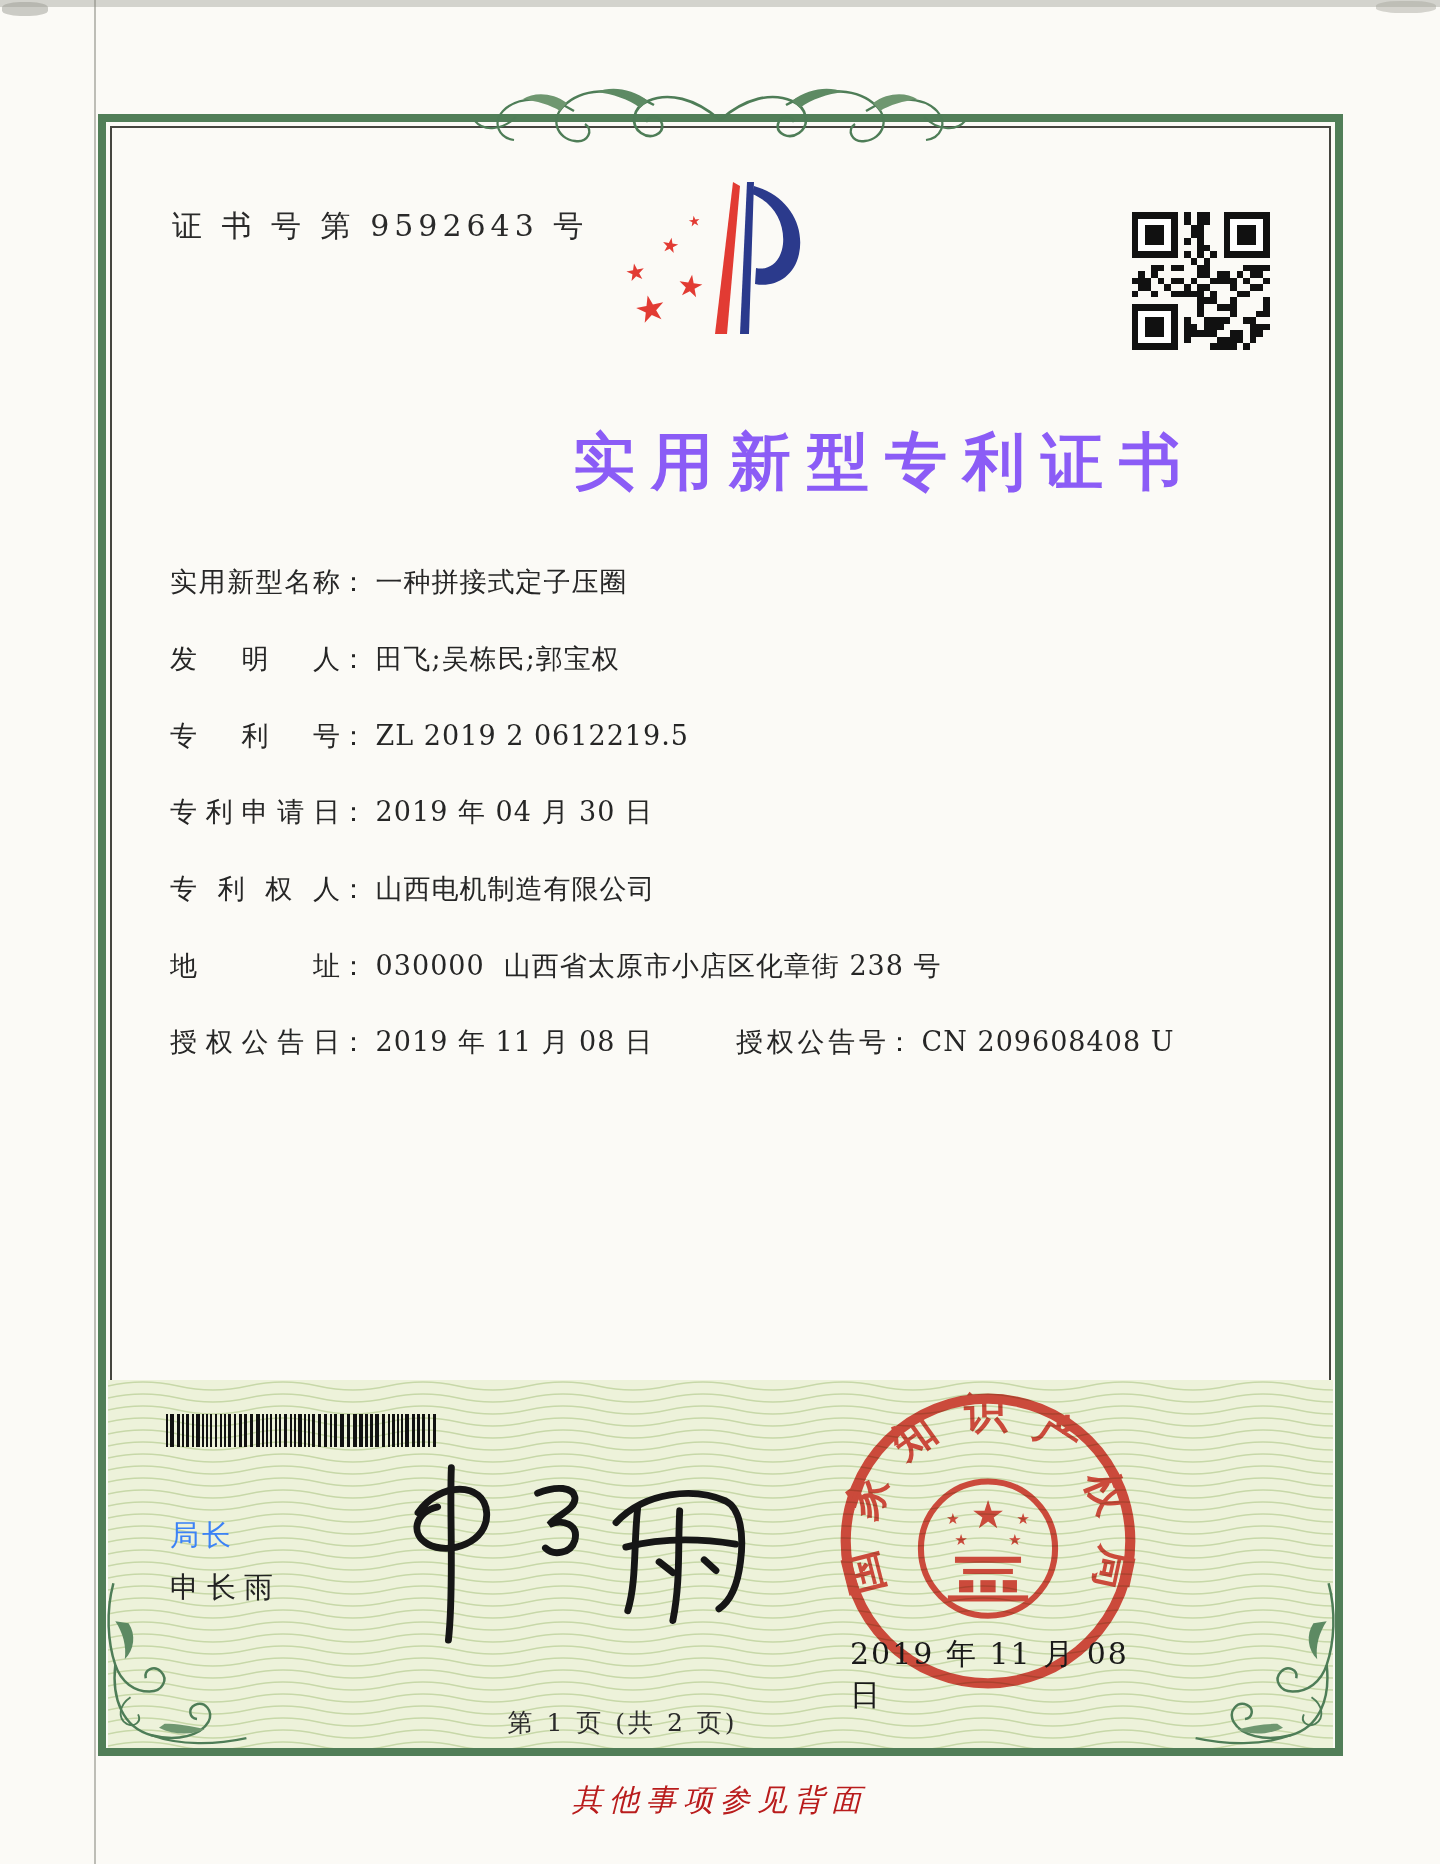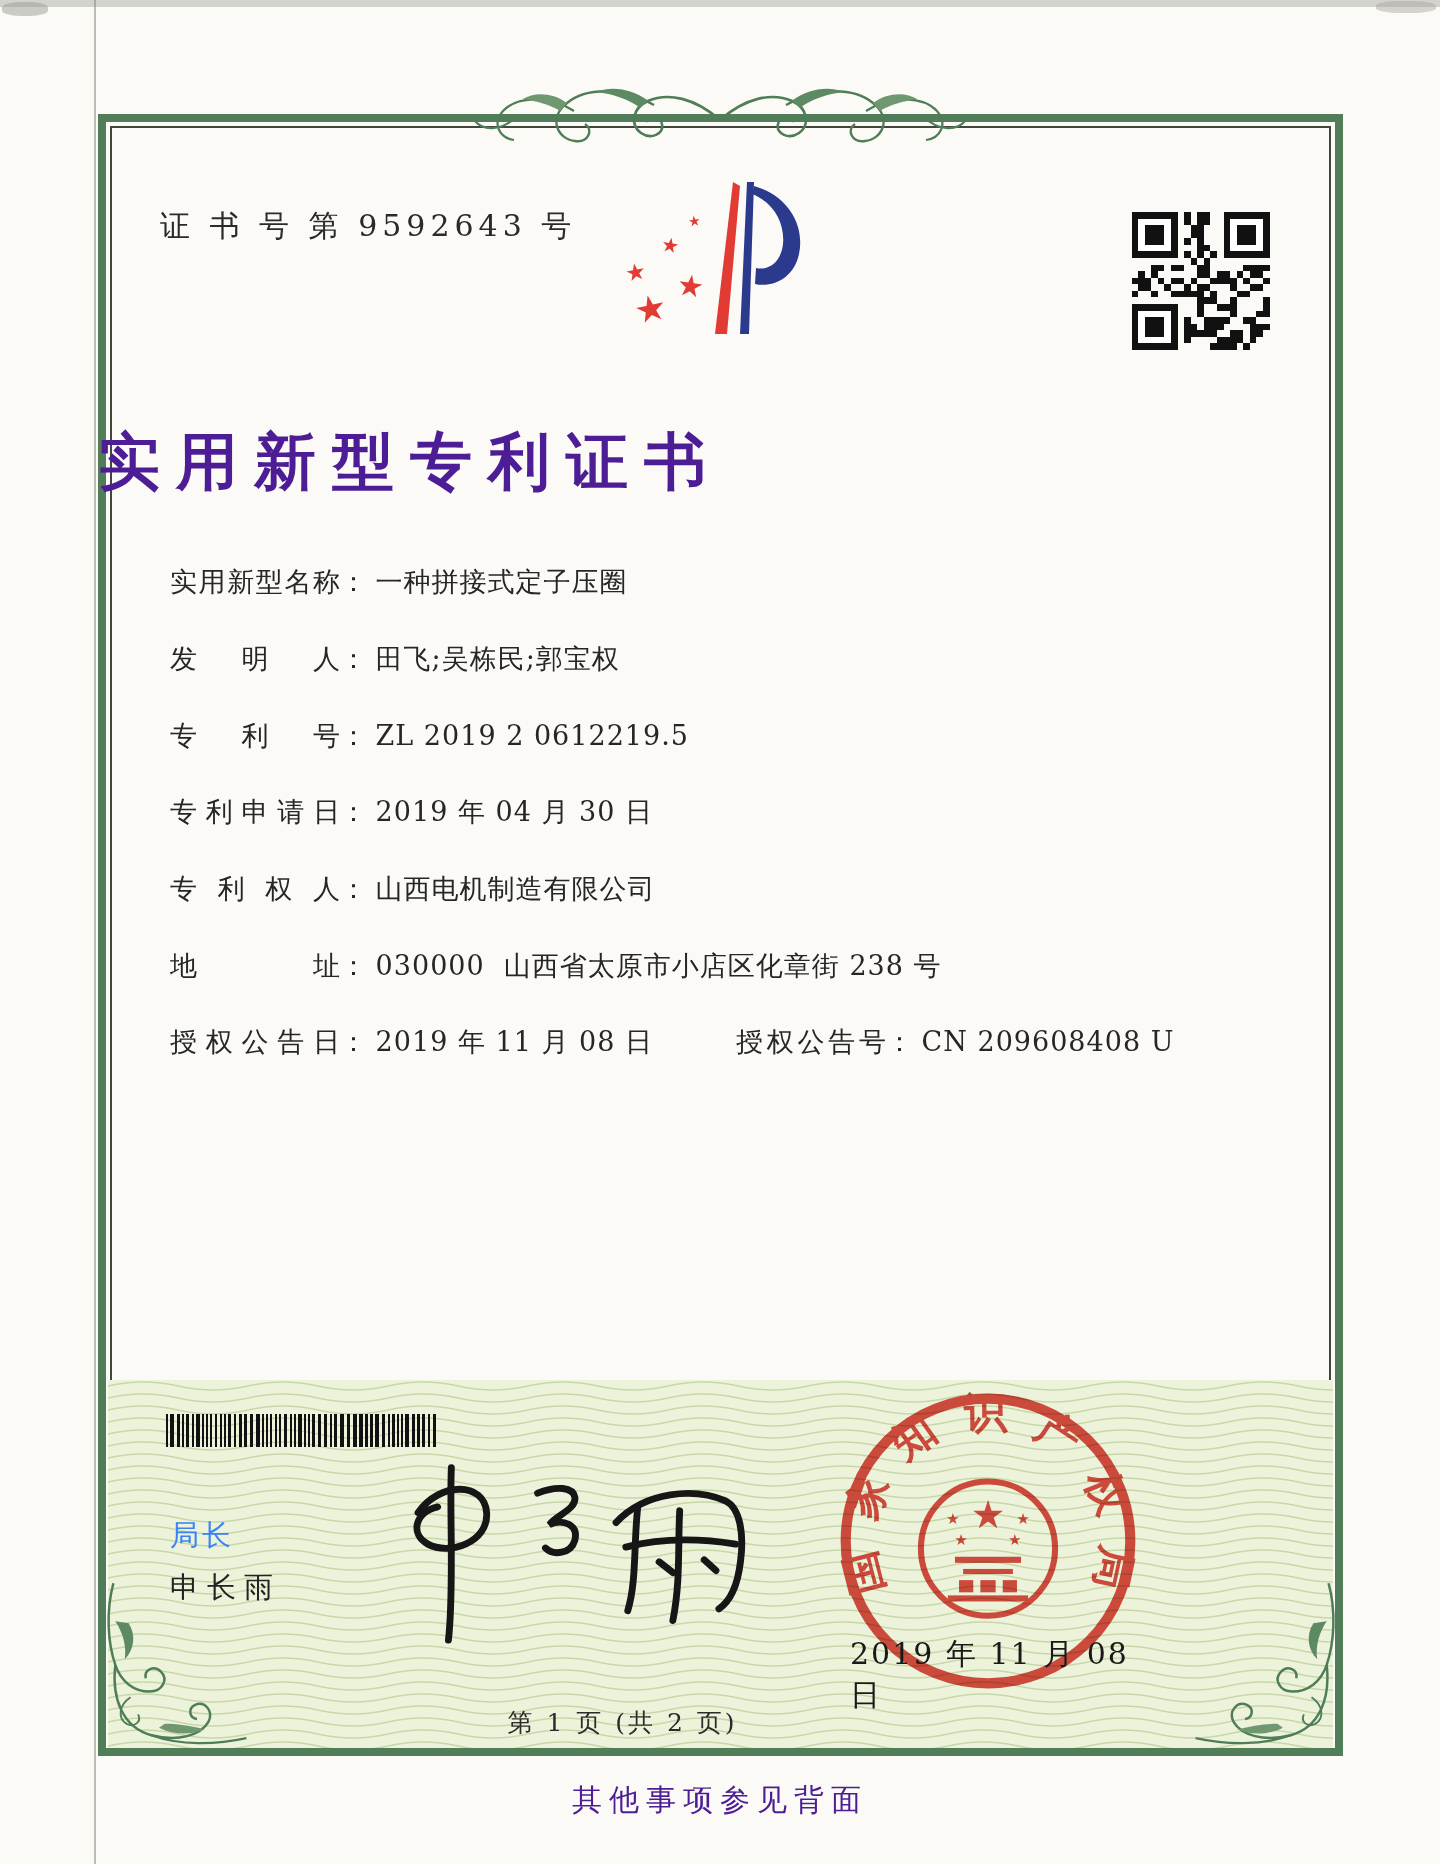--- a/index.html
+++ b/index.html
@@ -12,26 +12,26 @@
   .scan-top-edge{position:absolute;left:0;top:0;width:1440px;height:7px;background:#c9c9c3;opacity:.8;}
   .scan-left-edge{position:absolute;left:94px;top:0;width:2px;height:1864px;background:#8a8a82;opacity:.55;}
   .scan-smudge-tl{position:absolute;left:2px;top:2px;width:46px;height:14px;background:#9b9b94;border-radius:40%;opacity:.5;}
   .scan-smudge-tr{position:absolute;right:4px;top:1px;width:60px;height:12px;background:#a3a39b;border-radius:40%;opacity:.45;}
 
   .frame{position:absolute;left:98px;top:114px;width:1245px;height:1642px;border:8px solid #517e58;box-sizing:border-box;}
   .frame-inner{position:absolute;left:4px;top:4px;right:4px;bottom:4px;border:2px solid #45453f;}
 
   .guilloche{position:absolute;left:108px;top:1380px;width:1225px;height:368px;}
 
-  .cert-no{position:absolute;left:160px;top:206px;font-size:30px;letter-spacing:5px;color:#2a2a2a;}
+  .cert-no{position:absolute;left:172px;top:206px;font-size:30px;letter-spacing:5px;color:#2a2a2a;}
   .logo{position:absolute;left:575px;top:176px;width:240px;height:160px;}
   .qr{position:absolute;left:1128px;top:212px;width:145px;height:138px;}
 
-  .title{position:absolute;left:98px;top:420px;width:1099px;text-align:left;
-         font-size:62px;font-weight:bold;letter-spacing:16px;color:#4c1d95;}
+  .title{position:absolute;left:98px;top:420px;width:1099px;text-align:right;
+         font-size:62px;font-weight:bold;letter-spacing:16px;color:#8b5cf6;}
 
   .row{position:absolute;left:170px;font-size:27px;color:#262626;white-space:nowrap;}
   .lbl{display:inline-block;width:170px;text-align:justify;text-align-last:justify;vertical-align:bottom;}
   .colon{display:inline-block;}
   .val{white-space:pre-wrap;letter-spacing:1px;}
   .row-b{position:absolute;left:700px;font-size:27px;color:#262626;white-space:nowrap;margin-left:36px;}
   .row-b .lbl{width:150px;}
 
   .paras{position:absolute;left:148px;top:1086px;width:1152px;font-size:27.5px;line-height:50px;
          text-align:justify;color:#222;}
@@ -42,21 +42,21 @@
   .director-label{position:absolute;left:170px;top:1516px;font-size:29px;letter-spacing:3px;
       font-family:"DejaVu Sans","Liberation Sans",sans-serif;color:#3b82f6;}
   .director-name{position:absolute;left:170px;top:1568px;font-size:29px;letter-spacing:8px;
       font-family:Liberation Serif, serif;color:#222;}
   .signature{position:absolute;left:372px;top:1452px;width:390px;height:196px;}
 
   .seal{position:absolute;left:833px;top:1386px;width:310px;height:310px;mix-blend-mode:multiply;opacity:.94;}
   .seal-date{position:absolute;left:850px;top:1634px;width:300px;font-size:30px;letter-spacing:2px;color:#191919;z-index:5;}
 
   .page-info{position:absolute;left:98px;top:1706px;width:1049px;text-align:center;font-size:25px;letter-spacing:3px;color:#2b2b2b;}
-  .back-note{position:absolute;left:0;top:1780px;width:1440px;text-align:center;font-size:30px;letter-spacing:7px;color:#4c1d95;}
+  .back-note{position:absolute;left:0;top:1780px;width:1440px;text-align:center;font-size:30px;letter-spacing:7px;color:#b91c1c;font-style:italic;}
 
   .flourish-top{position:absolute;left:470px;top:80px;width:500px;height:76px;}
   .flourish-bl{position:absolute;left:102px;top:1580px;width:152px;height:168px;}
   .flourish-br{position:absolute;left:1188px;top:1580px;width:152px;height:168px;transform:scaleX(-1);}
 </style>
 </head>
 <body>
 
 <div class="scan-top-edge"></div>
 <div class="scan-left-edge"></div>

